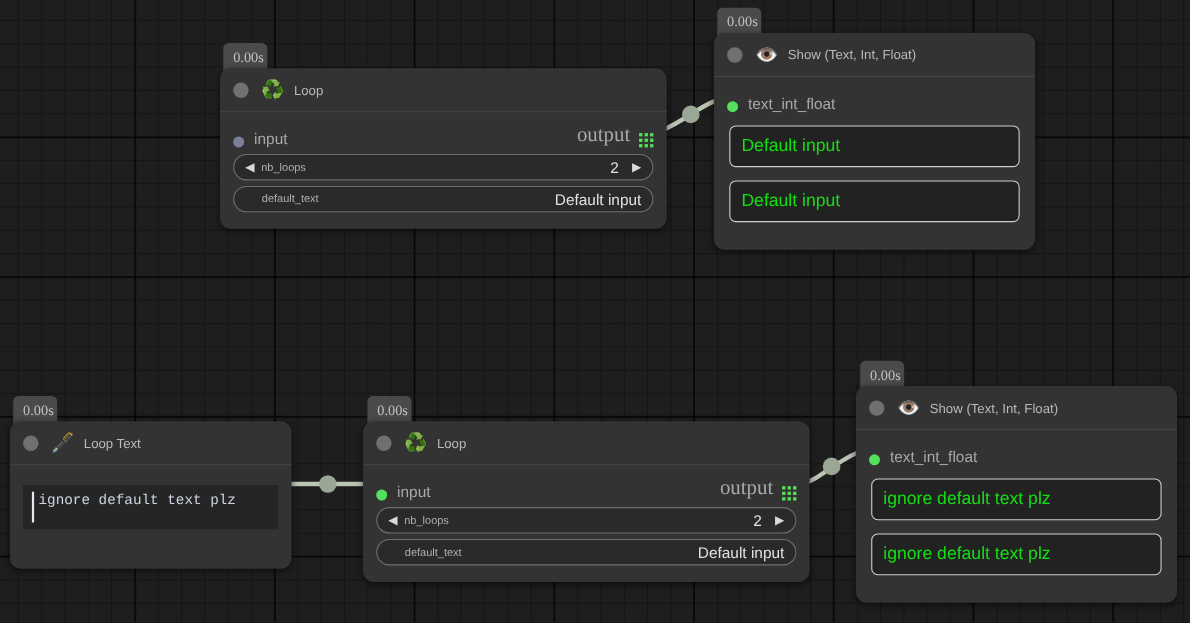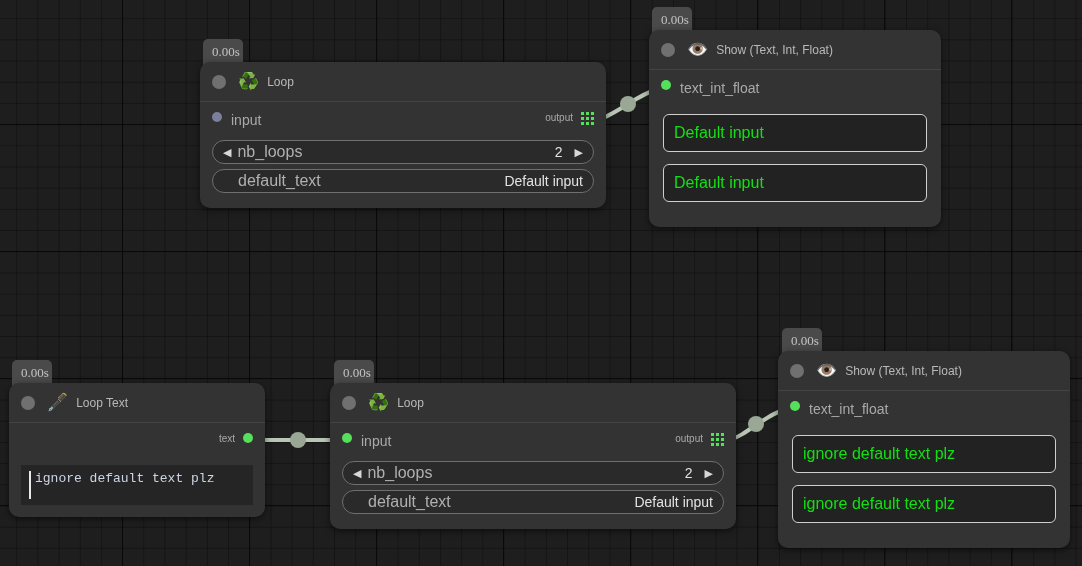--- a/index.html
+++ b/index.html
@@ -73,43 +73,44 @@
     font-size: 13px;
     line-height: 1;
     padding: 6px 3px 7px 9px;
     border-radius: 5px 5px 0 0;
     white-space: nowrap;
   }
 
   
   .port-row {
     display: flex;
-    align-items: flex-start;
+    align-items: flex-end;
     height: 22px;
     margin: 2px 0 6px 0;
   }
   .port-dot {
     width: 10px; height: 10px;
     border-radius: 50%;
     flex: 0 0 auto;
   }
   .dot-green { background: #55e05b; }
   .dot-grey  { background: #7b7f9a; }
   .port-label {
     font-size: 14px;
     color: #a9a9a9;
     margin-left: 9px;
     white-space: nowrap;
   }
   .spacer { flex: 1 1 auto; }
   .port-label-right {
-    font-size: 10px;
+    font-size: 19px;
     color: #a9a9a9;
     margin-right: 8px;
     white-space: nowrap;
+    font-family: Liberation Serif, serif;
   }
   .grid-icon {
     display: grid;
     grid-template-columns: repeat(3, 3px);
     grid-template-rows: repeat(3, 3px);
     gap: 2px;
     flex: 0 0 auto;
   }
   .grid-icon i { background: #55e05b; display: block; width: 3px; height: 3px; }
 
@@ -125,21 +126,21 @@
     margin: 5px 0;
     box-sizing: border-box;
   }
   .pill .arrow {
     color: #d8d8d8;
     font-size: 11px;
     line-height: 1;
     flex: 0 0 auto;
   }
   .pill .pname {
-    font-size: 16px;
+    font-size: 10px;
     color: #b0b0b0;
     margin-left: 6px;
     white-space: nowrap;
   }
   .pill .pname.noarrow { margin-left: 15px; }
   .pill .pval {
     font-size: 14px;
     color: #e2e2e2;
     white-space: nowrap;
   }
@@ -261,25 +262,20 @@
 
   <div class="time-badge" style="left:12px; top:360px;">0.00s</div>
 
   <div class="node" style="left:9px; top:383px; width:256px; height:134px;">
     <div class="node-header">
       <span class="hdr-dot"></span>
       <span class="hdr-icon">🖋️</span>
       <span class="hdr-title">Loop Text</span>
     </div>
     <div class="node-body">
-      <div class="port-row">
-        <span class="spacer"></span>
-        <span class="port-label-right">text</span>
-        <span class="port-dot dot-green"></span>
-      </div>
       <div class="editor">
         <span class="caret"></span>
         <span class="editor-text">ignore default text plz</span>
       </div>
     </div>
   </div>
 
   <div class="time-badge" style="left:334px; top:360px;">0.00s</div>
 
   <div class="node" style="left:330px; top:383px; width:406px; height:146px;">

